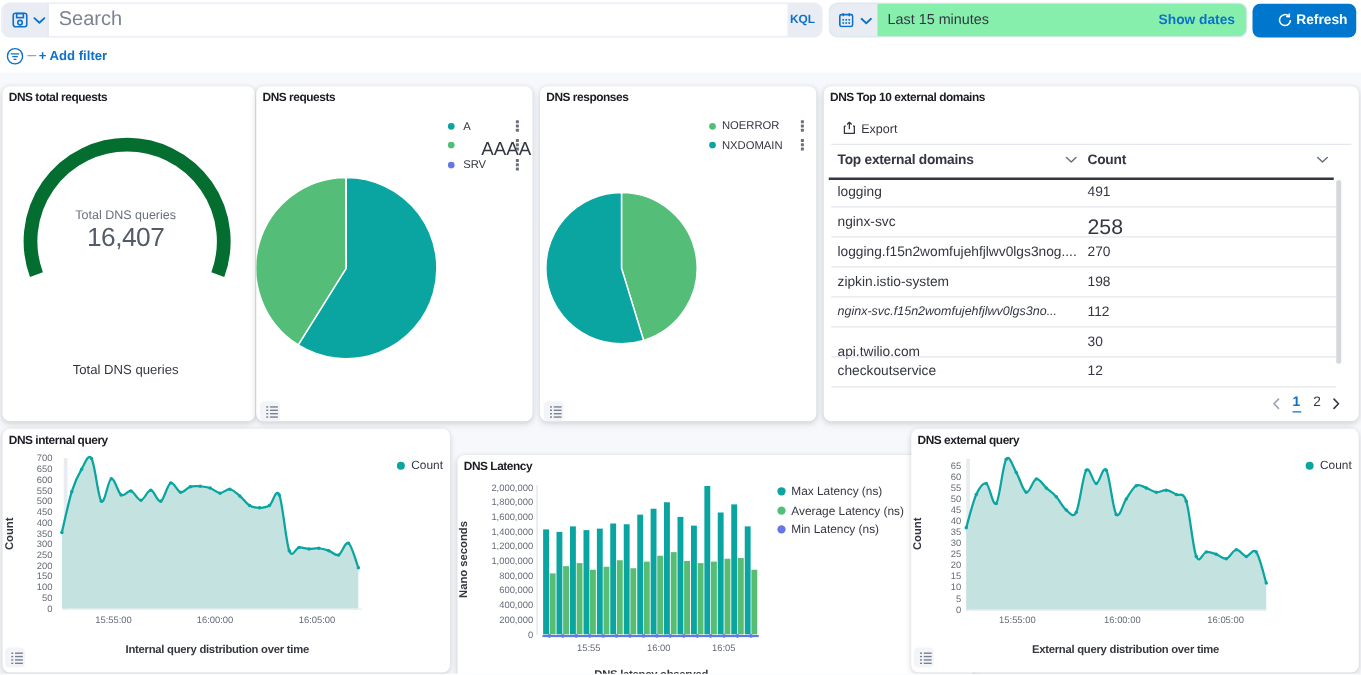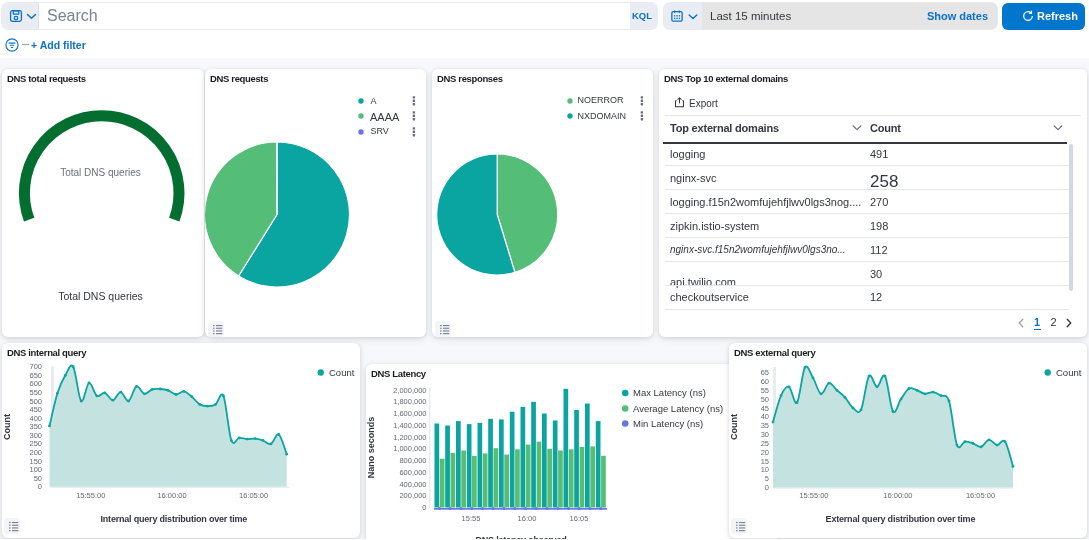--- a/index.html
+++ b/index.html
@@ -18,21 +18,21 @@
         <circle cx="7" cy="9.1" r="1.8"></circle>
       </g>
     </svg>
 <svg class="abs" style="left:23.5px;top:10px" width="11" height="7" viewBox="0 0 11 7">
       <path d="M1.5,1.5 L5.5,5.2 L9.5,1.5" fill="none" stroke="#0d71c9" stroke-width="1.5" stroke-linecap="round" stroke-linejoin="round"></path>
     </svg>
 <div class="abs" style="left:45px;top:0;height:26px;line-height:26px;font-size:16px;color:#7b8292;">Search</div>
 <div class="abs" style="right:0;top:0;width:27.5px;height:26px;background:#e9edf3;border-radius:0 6px 6px 0;"></div>
 <div class="abs" style="right:5px;top:0;height:26px;line-height:26px;font-size:9.5px;font-weight:bold;color:#0d71c9;text-align:right;">KQL</div>
 </div>
-<div class="abs" style="left:664px;top:3px;width:333px;height:26px;background:#e5e5e5;border-radius:6px;box-shadow:0 0 0 1px rgba(17,42,134,.1);">
+<div class="abs" style="left:664px;top:3px;width:333px;height:26px;background:#86efac;border-radius:6px;box-shadow:0 0 0 1px rgba(17,42,134,.1);">
 <div class="abs" style="left:0;top:0;width:38px;height:26px;background:#e9edf3;border-radius:6px 0 0 6px;"></div>
 <svg class="abs" style="left:7px;top:7px" width="12" height="12" viewBox="0 0 14 14">
       <g fill="none" stroke="#0d71c9" stroke-width="1.5">
         <rect x="1" y="2" width="12" height="11" rx="1.5"></rect>
         <line x1="4.2" y1="0.6" x2="4.2" y2="3.4"></line>
         <line x1="9.8" y1="0.6" x2="9.8" y2="3.4"></line>
       </g>
       <g fill="#0d71c9">
         <rect x="3.4" y="6" width="1.6" height="1.6"></rect>
         <rect x="6.2" y="6" width="1.6" height="1.6"></rect>
@@ -64,20 +64,21 @@
     </g>
   </svg>
 <div class="abs" style="left:21.5px;top:43.5px;width:7px;height:1.4px;background:#98a2b3;"></div>
 <div class="abs" style="left:31px;top:38.5px;font-size:10.5px;font-weight:600;color:#0d71c9;">+ Add filter</div>
 <div class="panel" style="left:2px;top:69px;width:202px;height:268px;">
 <div class="ptitle">DNS total requests</div>
 <svg class="abs" style="left:0;top:0" width="197" height="268">
       <path d="M27.15,150.69 A77.3,77.3 0 1 1 172.25,150.69" fill="none" stroke="#046e30" stroke-width="11"></path>
     </svg>
 <div class="abs" style="left:0;top:97.5px;width:197px;text-align:center;font-size:10px;color:#69707d;">Total DNS queries</div>
+<div class="abs" style="left:0;top:109.5px;width:197px;text-align:center;font-size:21px;letter-spacing:-0.4px;color:#535b66;">16,407</div>
 <div class="abs" style="left:0;top:220.5px;width:197px;text-align:center;font-size:10.5px;color:#343741;">Total DNS queries</div>
 </div>
 <div class="panel" style="left:205px;top:69px;width:221px;height:268px;">
 <div class="ptitle">DNS requests</div>
 <svg class="abs" style="left:0;top:0" width="221" height="268">
       <g stroke="#fff" stroke-width="1.2" stroke-linejoin="round">
         <path d="M72,145.5 L72.00,73.00 A72.5,72.5 0 1 1 33.58,206.98 Z" fill="#0aa5a0"></path>
         <path d="M72,145.5 L33.58,206.98 A72.5,72.5 0 0 1 71.62,73.00 Z" fill="#54bd77"></path>
         <path d="M72,145.5 L71.62,73.00 A72.5,72.5 0 0 1 72.00,73.00 Z" fill="#6577e8"></path>
       </g>
@@ -89,21 +90,21 @@
 <svg style="position:absolute;left:206px;top:27px" width="6" height="10" viewBox="0 0 6 10">
       <g fill="#69707d">
         <rect x="1.7" y="0.2" width="2.4" height="2.4" rx="0.4"></rect>
         <rect x="1.7" y="3.6" width="2.4" height="2.4" rx="0.4"></rect>
         <rect x="1.7" y="7" width="2.4" height="2.4" rx="0.4"></rect>
       </g>
     </svg>
 <svg class="abs" style="left:153px;top:44.400000000000006px" width="6" height="6">
       <circle cx="3" cy="3" r="2.7" fill="#54bd77"></circle>
     </svg>
-<div class="abs" style="left:165px;top:41.7px;font-size:11px;color:#343741;">AAAA</div>
+<div class="abs" style="left:180px;top:41.7px;font-size:15px;color:#343741;">AAAA</div>
 <svg style="position:absolute;left:206px;top:42.2px" width="6" height="10" viewBox="0 0 6 10">
       <g fill="#69707d">
         <rect x="1.7" y="0.2" width="2.4" height="2.4" rx="0.4"></rect>
         <rect x="1.7" y="3.6" width="2.4" height="2.4" rx="0.4"></rect>
         <rect x="1.7" y="7" width="2.4" height="2.4" rx="0.4"></rect>
       </g>
     </svg>
 <svg class="abs" style="left:153px;top:59.800000000000004px" width="6" height="6">
       <circle cx="3" cy="3" r="2.7" fill="#6577e8"></circle>
     </svg>

